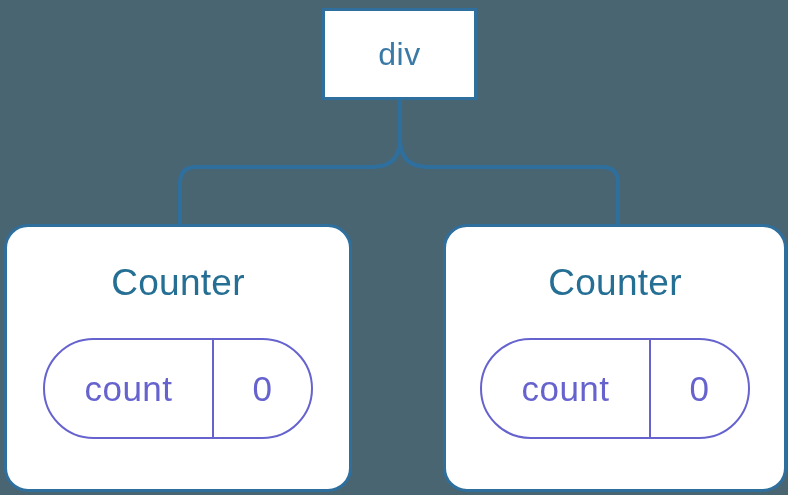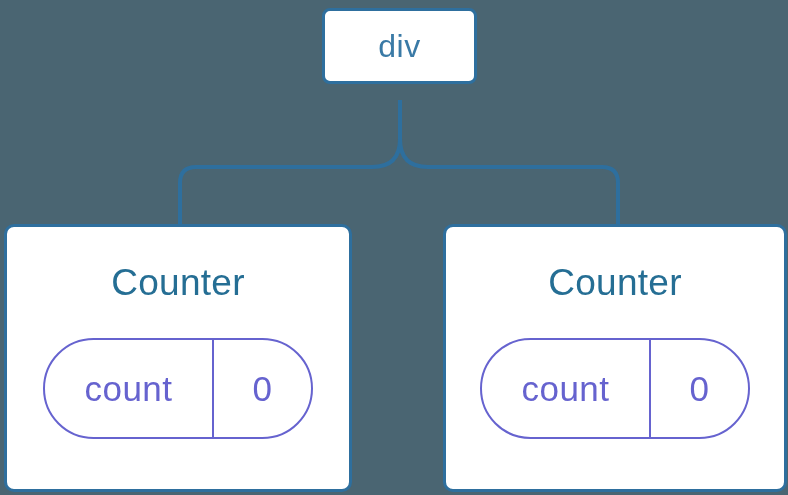--- a/index.html
+++ b/index.html
@@ -14,24 +14,24 @@
     height: 495px;
     background: #4a6572;
     overflow: hidden;
   }
   
   .root-node {
     position: absolute;
     left: 322px;
     top: 8px;
     width: 155px;
-    height: 76px;
+    height: 92px;
     background: #ffffff;
     border: 3px solid #2e6f9e;
-    border-radius: 8px;
+    border-radius: 0;
     box-sizing: border-box;
     display: flex;
     align-items: center;
     justify-content: center;
   }
   .root-label {
     font-size: 32px;
     font-weight: 500;
     color: #3a7aa6;
     letter-spacing: 0.5px;
@@ -48,21 +48,21 @@
     stroke: #2e6f9e;
     stroke-width: 4;
   }
   
   .component-card {
     position: absolute;
     top: 224px;
     height: 268px;
     background: #ffffff;
     border: 3px solid #2e6f9e;
-    border-radius: 10px;
+    border-radius: 24px;
     box-sizing: border-box;
     display: flex;
     flex-direction: column;
     align-items: center;
   }
   .card-left  { left: 4px;   width: 348px; }
   .card-right { left: 443px; width: 344px; }
   .card-title {
     margin-top: 34px;
     font-size: 37px;

